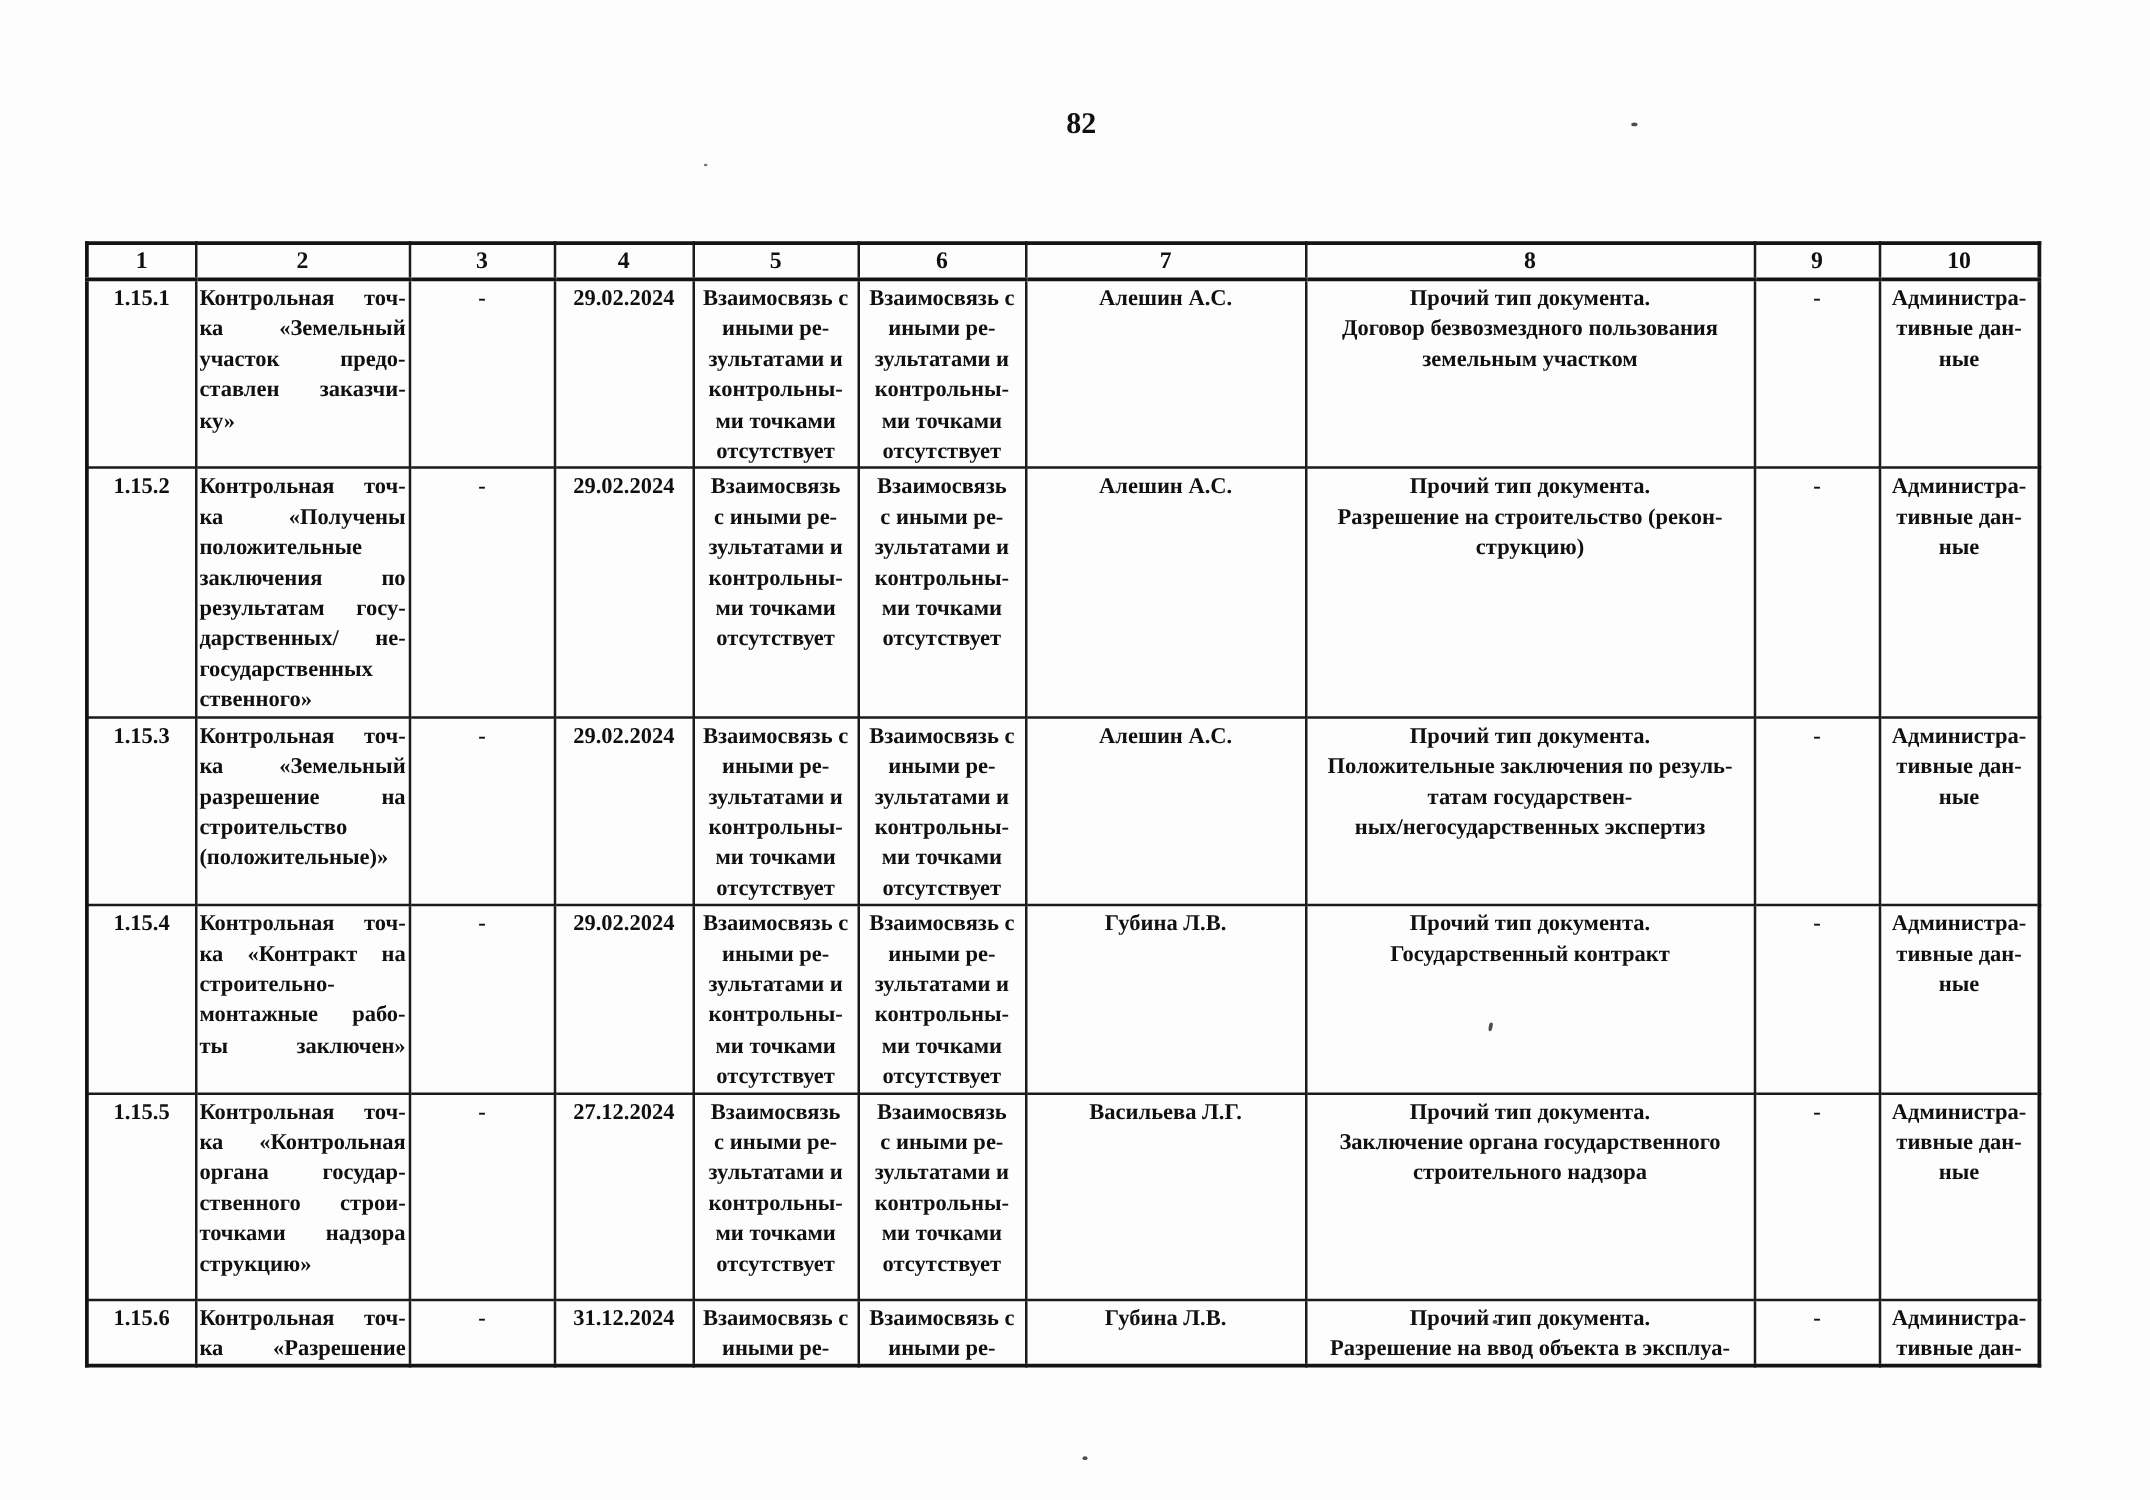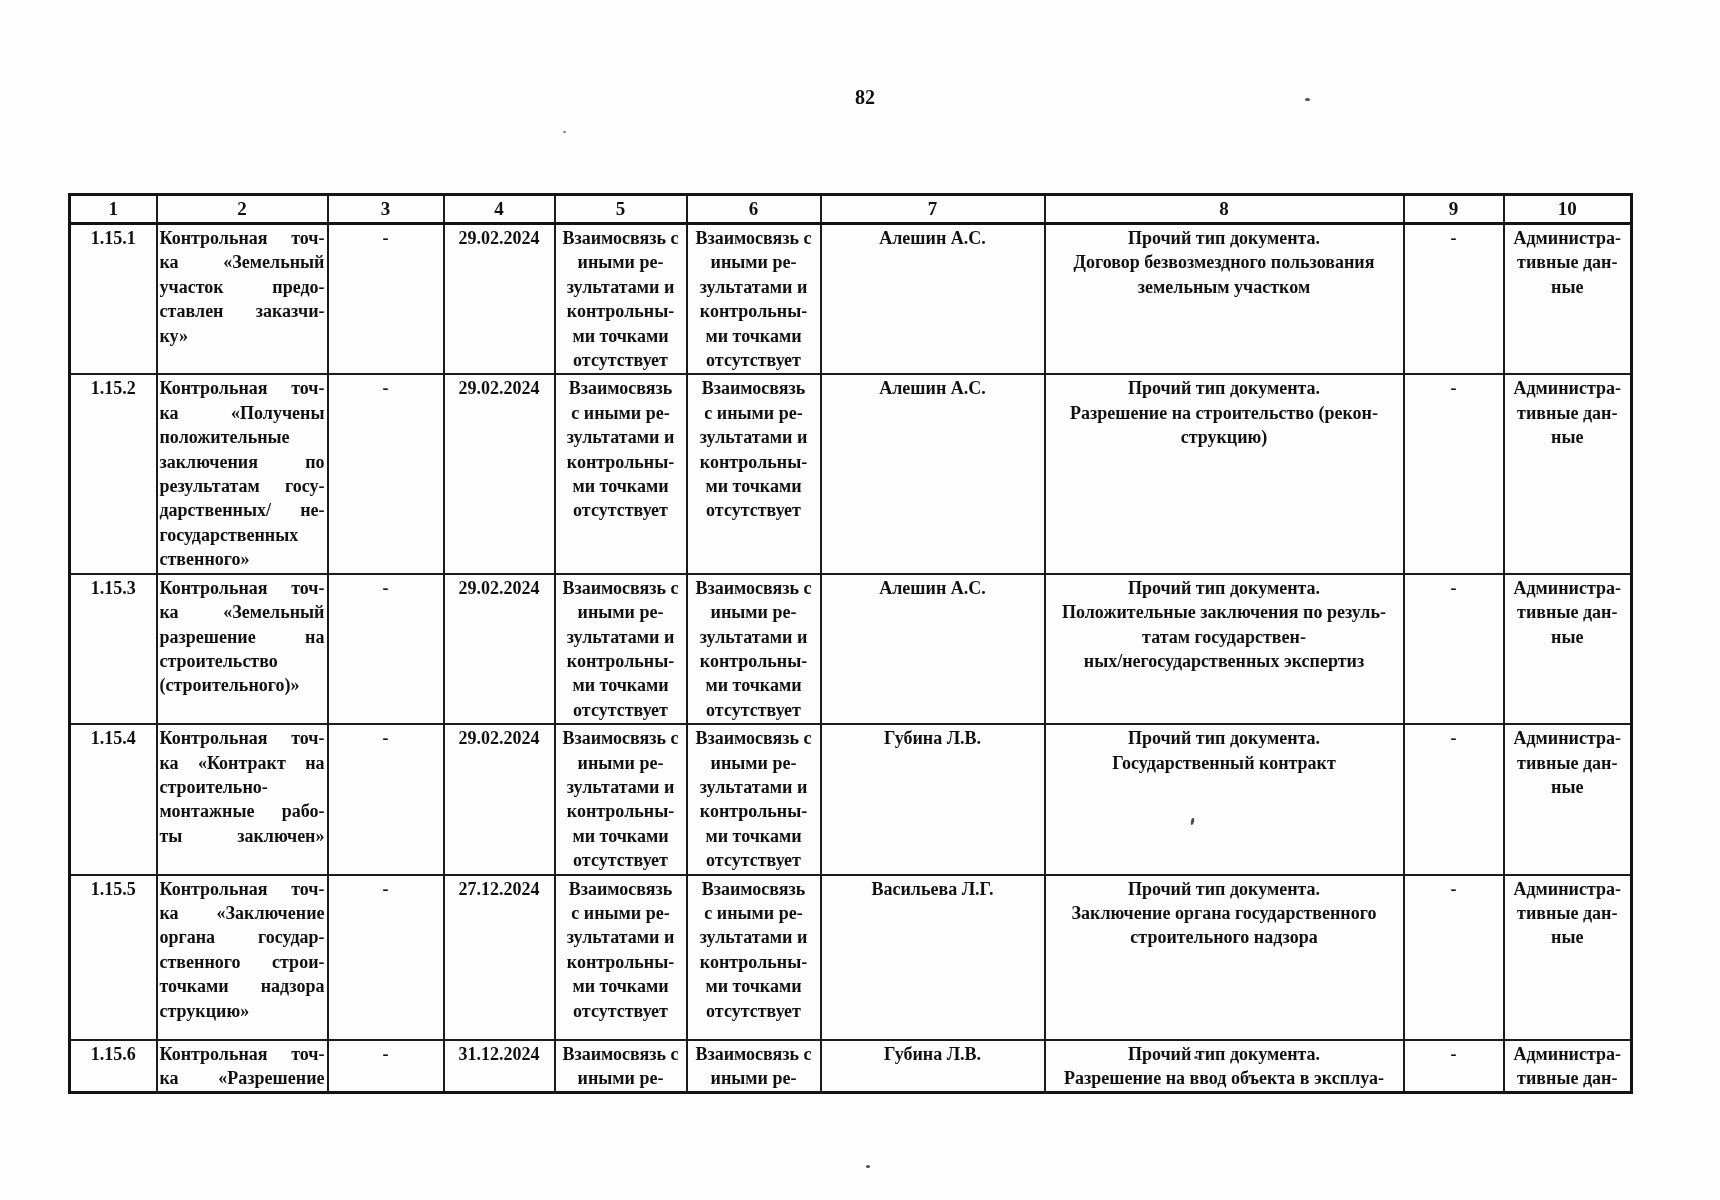--- a/index.html
+++ b/index.html
@@ -5,21 +5,21 @@
   html,body{margin:0;padding:0;}
   body{
     width:1720px;height:1200px;position:relative;overflow:hidden;
     background:#fdfdfd;
     font-family:"Liberation Serif","DejaVu Serif",serif;
     color:#101010;
     -webkit-font-smoothing:antialiased;
   }
   .page-number{
     position:absolute;left:825px;top:86px;width:80px;
-    text-align:center;font-size:20px;font-weight:bold;
+    text-align:center;font-size:24px;font-weight:bold;
   }
   table.doc-table{
     position:absolute;left:68px;top:193px;width:1562px;
     border-collapse:collapse;table-layout:fixed;
     border:3px solid #141414;
     font-size:18px;line-height:24.4px;font-weight:bold;
   }
   table.doc-table th, table.doc-table td{
     border:2px solid #1b1b1b;
     vertical-align:top;
@@ -155,21 +155,21 @@
           <div class="ln">ные</div>
         </td>
     </tr>
     <tr style="height:148px">
       <td class="cc">1.15.3</td>
       <td class="c-name just">
           <div class="ln">Контрольная точ-</div>
           <div class="ln">ка «Земельный</div>
           <div class="ln">разрешение на</div>
           <div class="ln">строительство</div>
-          <div class="ln">(строительного)»</div>
+          <div class="ln">(положительные)»</div>
         </td>
       <td class="cc">-</td>
       <td class="cc">29.02.2024</td>
       <td class="cc cent">
           <div class="ln">Взаимосвязь с</div>
           <div class="ln">иными ре-</div>
           <div class="ln">зультатами и</div>
           <div class="ln">контрольны-</div>
           <div class="ln">ми точками</div>
           <div class="ln">отсутствует</div>
@@ -232,21 +232,21 @@
       <td class="cc cent">
           <div class="ln">Администра-</div>
           <div class="ln">тивные дан-</div>
           <div class="ln">ные</div>
         </td>
     </tr>
     <tr style="height:165px">
       <td class="cc">1.15.5</td>
       <td class="c-name just">
           <div class="ln">Контрольная точ-</div>
-          <div class="ln">ка «Заключение</div>
+          <div class="ln">ка «Контрольная</div>
           <div class="ln">органа государ-</div>
           <div class="ln">ственного строи-</div>
           <div class="ln">точками надзора</div>
           <div class="ln">струкцию»</div>
         </td>
       <td class="cc">-</td>
       <td class="cc">27.12.2024</td>
       <td class="cc cent">
           <div class="ln">Взаимосвязь</div>
           <div class="ln">с иными ре-</div>

